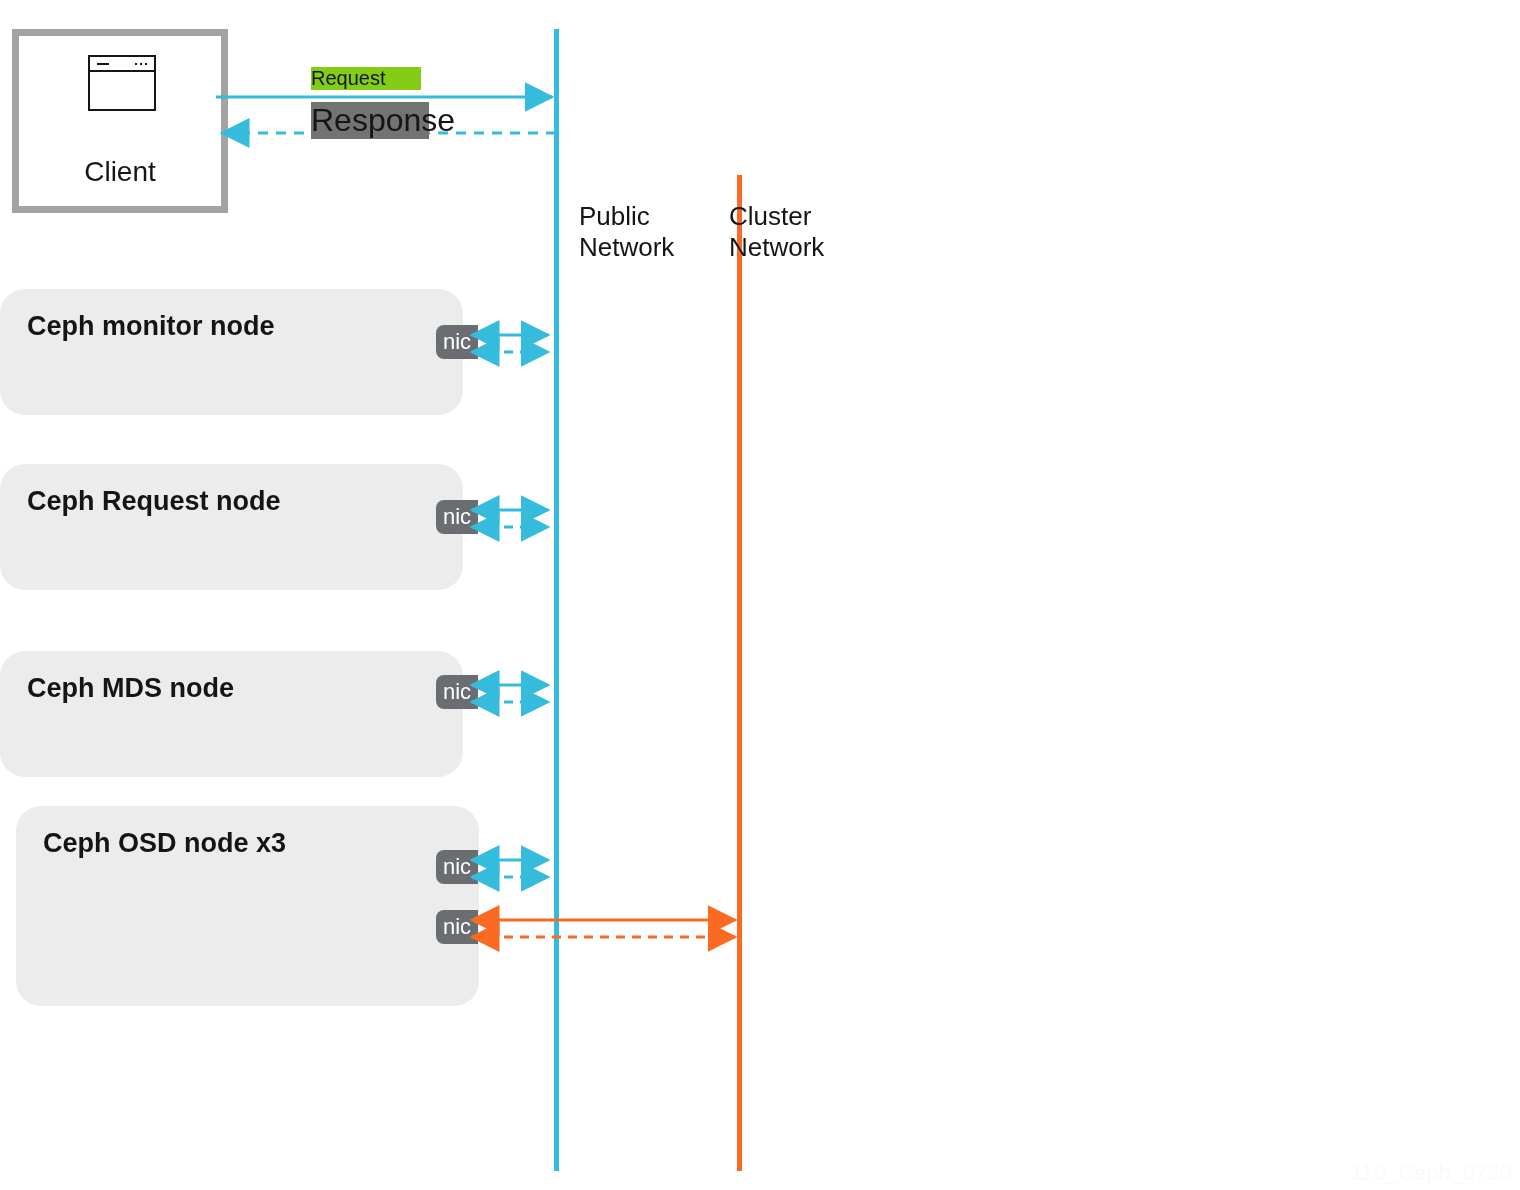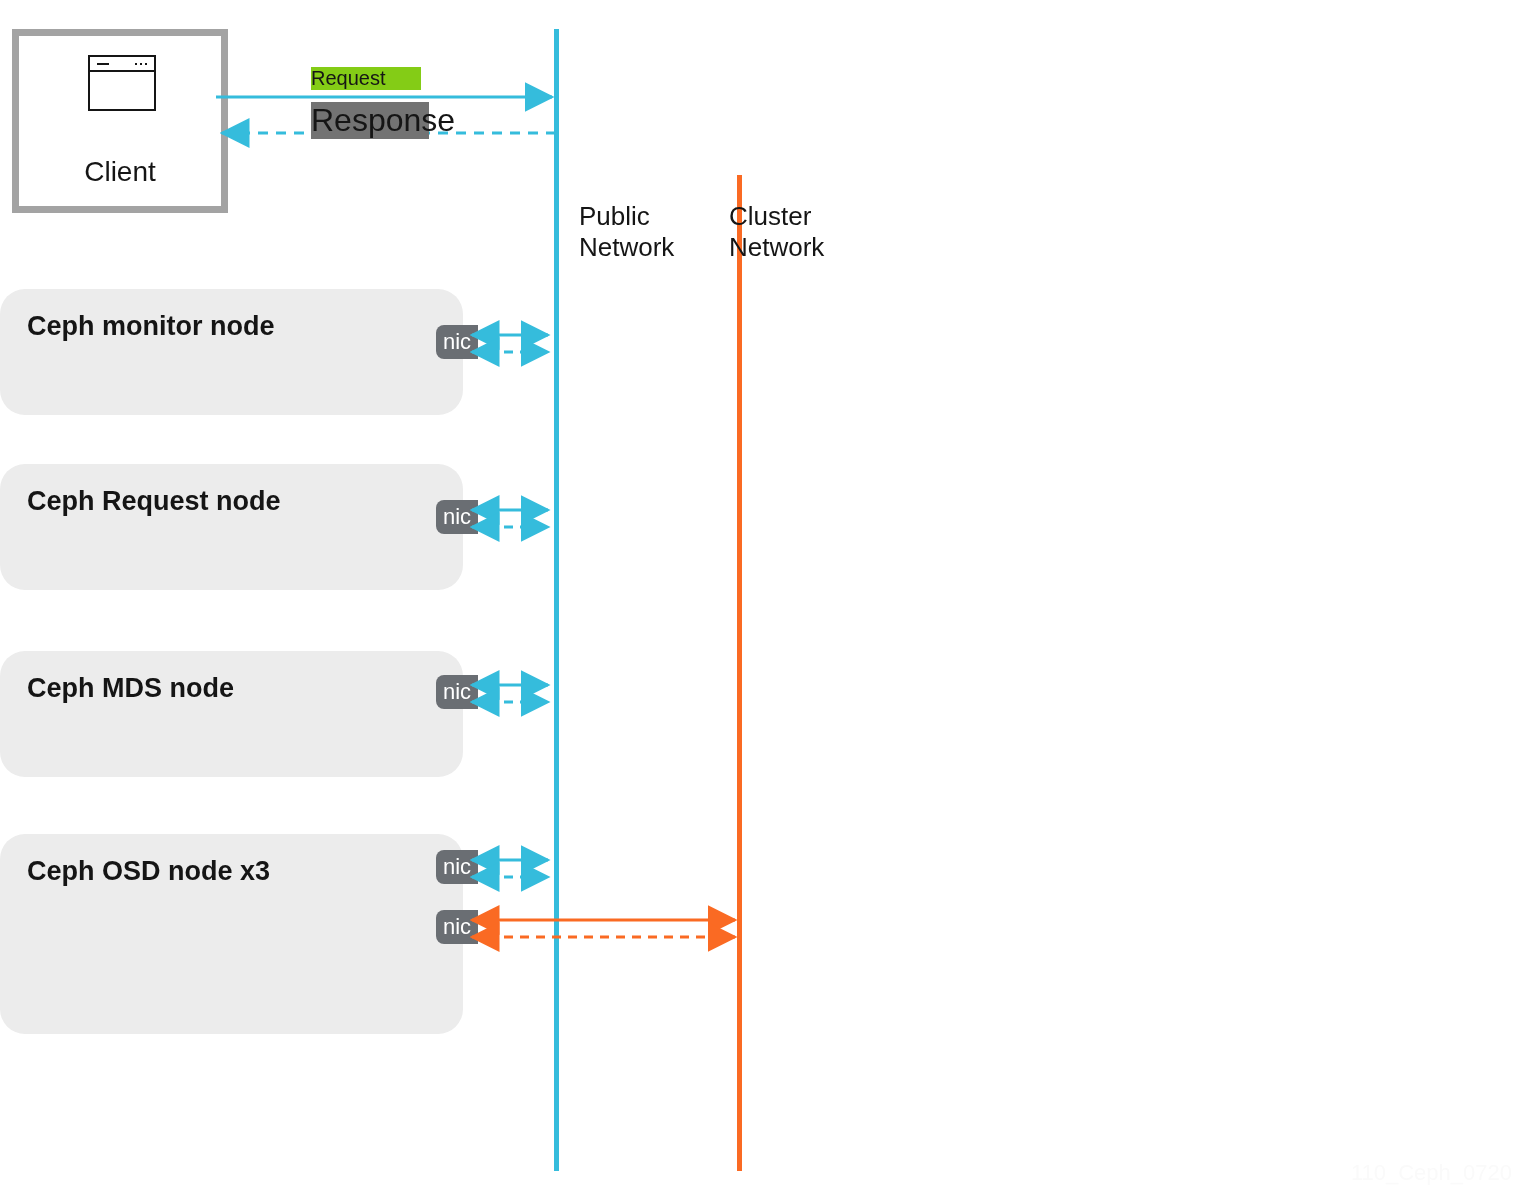--- a/index.html
+++ b/index.html
@@ -190,21 +190,21 @@
 
   <div class="node" style="top:639px;margin-top:12px;">
     <div class="title">Ceph MDS node</div>
   </div>
   <div class="nic" style="left:404px; top:675px;">nic</div>
   <svg class="arrow" style="left:463px; top:675px;" width="95" height="36">
     <line x1="9" y1="10" x2="85" y2="10" stroke="#35bcdc" stroke-width="3" marker-start="url(#arrL-blue)" marker-end="url(#arrR-blue)"></line>
     <line x1="9" y1="27" x2="85" y2="27" stroke="#35bcdc" stroke-width="3" stroke-dasharray="9 7" marker-start="url(#arrL-blue)" marker-end="url(#arrR-blue)"></line>
   </svg>
 
-  <div class="node tall" style="top:834px;">
+  <div class="node tall" style="top:806px;margin-left:16px;">
     <div class="title">Ceph OSD node x3</div>
   </div>
 
   <div class="nic" style="left:404px; top:850px;">nic</div>
   <svg class="arrow" style="left:463px; top:850px;" width="95" height="36">
     <line x1="9" y1="10" x2="85" y2="10" stroke="#35bcdc" stroke-width="3" marker-start="url(#arrL-blue)" marker-end="url(#arrR-blue)"></line>
     <line x1="9" y1="27" x2="85" y2="27" stroke="#35bcdc" stroke-width="3" stroke-dasharray="9 7" marker-start="url(#arrL-blue)" marker-end="url(#arrR-blue)"></line>
   </svg>
 
   <div class="nic" style="left:404px; top:910px;">nic</div>

